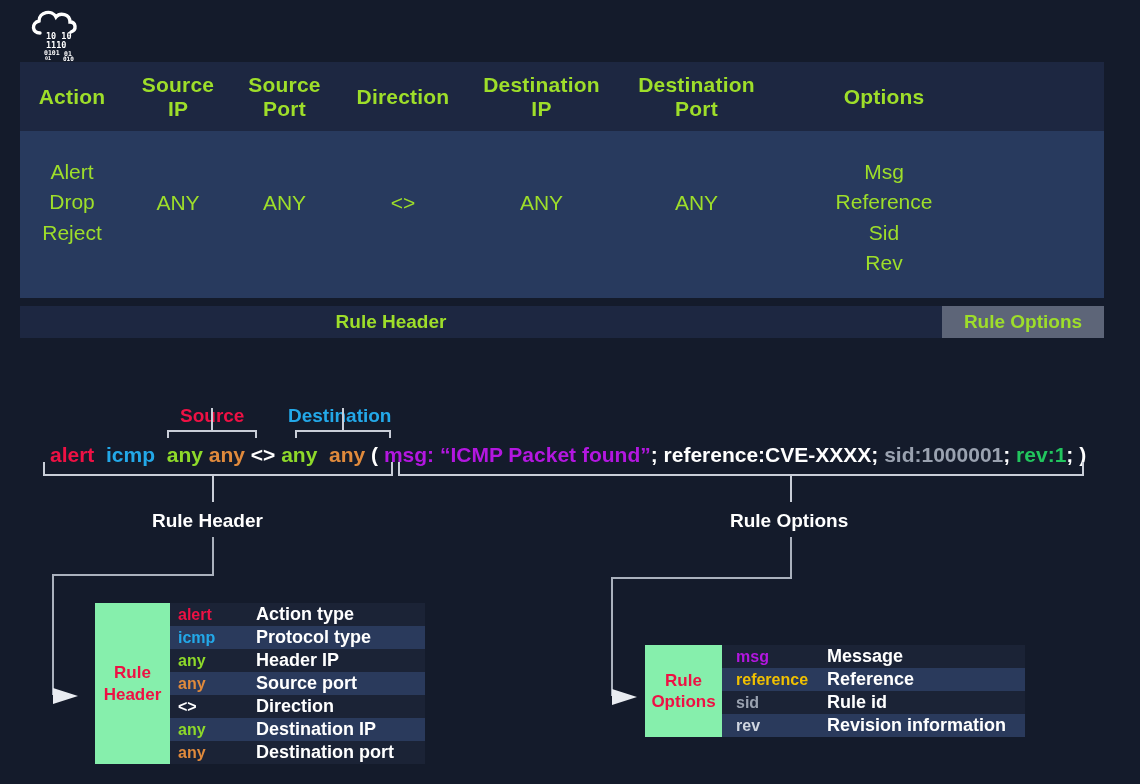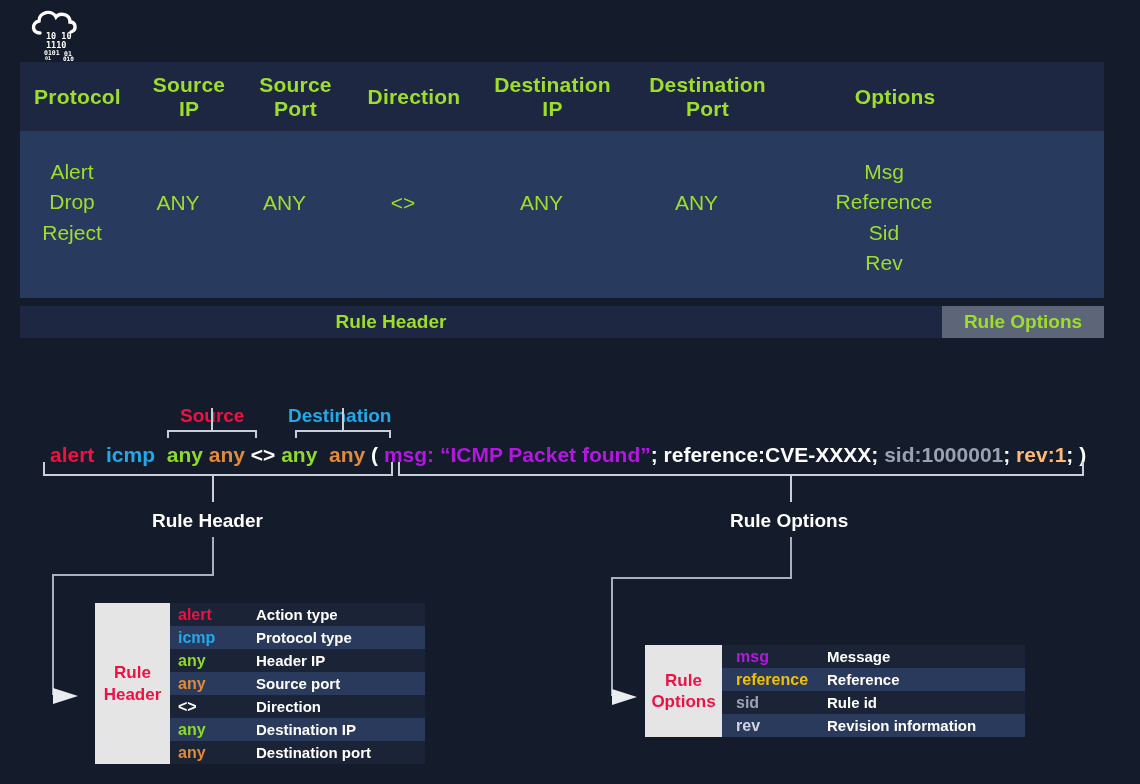--- a/index.html
+++ b/index.html
@@ -133,41 +133,41 @@
   .tok { margin-right: 0; }
   .t-alert  { color: #ee1144; }
   .t-icmp   { color: #23a8e8; }
   .t-anyip  { color: #8ed92a; }
   .t-anypt  { color: #e08a3c; }
   .t-dir    { color: #ffffff; }
   .t-paren  { color: #ffffff; }
   .t-msg    { color: #b317e0; }
   .t-ref    { color: #ffffff; }
   .t-sid    { color: #9aa2b0; }
-  .t-rev    { color: #fdba74; }
+  .t-rev    { color: #22c55e; }
   .t-semi   { color: #ffffff; }
 
   
   .sec-label {
     position: absolute;
     font-size: 19px;
     font-weight: bold;
     color: #ffffff;
   }
   .lbl-rule-header  { left: 152px; top: 510px; }
   .lbl-rule-options { left: 730px; top: 510px; }
 
   
   .detail {
     position: absolute;
     display: flex;
     background: #1b2336;
   }
   .detail .side {
-    background: #e5e5e5;
+    background: #86efac;
     display: flex;
     align-items: center;
     justify-content: center;
     text-align: center;
     color: #ee1144;
     font-weight: bold;
     font-size: 17px;
     line-height: 1.25;
   }
   .detail .rows { display: flex; flex-direction: column; }
@@ -179,21 +179,21 @@
   .detail .row.alt { background: #2a3a5c; }
   .detail .key {
     width: 84px;
     text-align: left;
     padding-left: 8px;
     font-size: 16px;
     font-weight: bold;
     box-sizing: border-box;
   }
   .detail .val {
-    font-size: 15px;
+    font-size: 18px;
     font-weight: bold;
     color: #ffffff;
     white-space: nowrap;
     padding-left: 2px;
   }
 
   #detail-header  { left: 95px; top: 603px; }
   #detail-header .side  { width: 75px; }
   #detail-header .rows  { width: 255px; }
 
@@ -222,22 +222,22 @@
       <text x="20" y="42" fill="#ffffff" font-size="8.5" font-weight="bold" font-family="DejaVu Sans Mono, monospace">1110</text>
       <text x="18" y="49" fill="#ffffff" font-size="6.5" font-weight="bold" font-family="DejaVu Sans Mono, monospace">0101</text>
       <text x="38" y="50" fill="#ffffff" font-size="6.5" font-weight="bold" font-family="DejaVu Sans Mono, monospace">01</text>
       <text x="19" y="54" fill="#ffffff" font-size="5" font-weight="bold" font-family="DejaVu Sans Mono, monospace">01</text>
       <text x="37" y="55" fill="#ffffff" font-size="6" font-weight="bold" font-family="DejaVu Sans Mono, monospace">010</text>
     </svg>
   </div>
 
   <div class="top-table">
     <div class="thead">
-      <div class="cell c-protocol">
-        <span>Protocol</span>
+      <div class="cell c-action">
+        <span>Action</span>
       </div>
       <div class="cell c-sip">
         <div>
           <div>Source</div>
           <div>IP</div>
         </div>
       </div>
       <div class="cell c-sport">
         <div>
           <div>Source</div>

